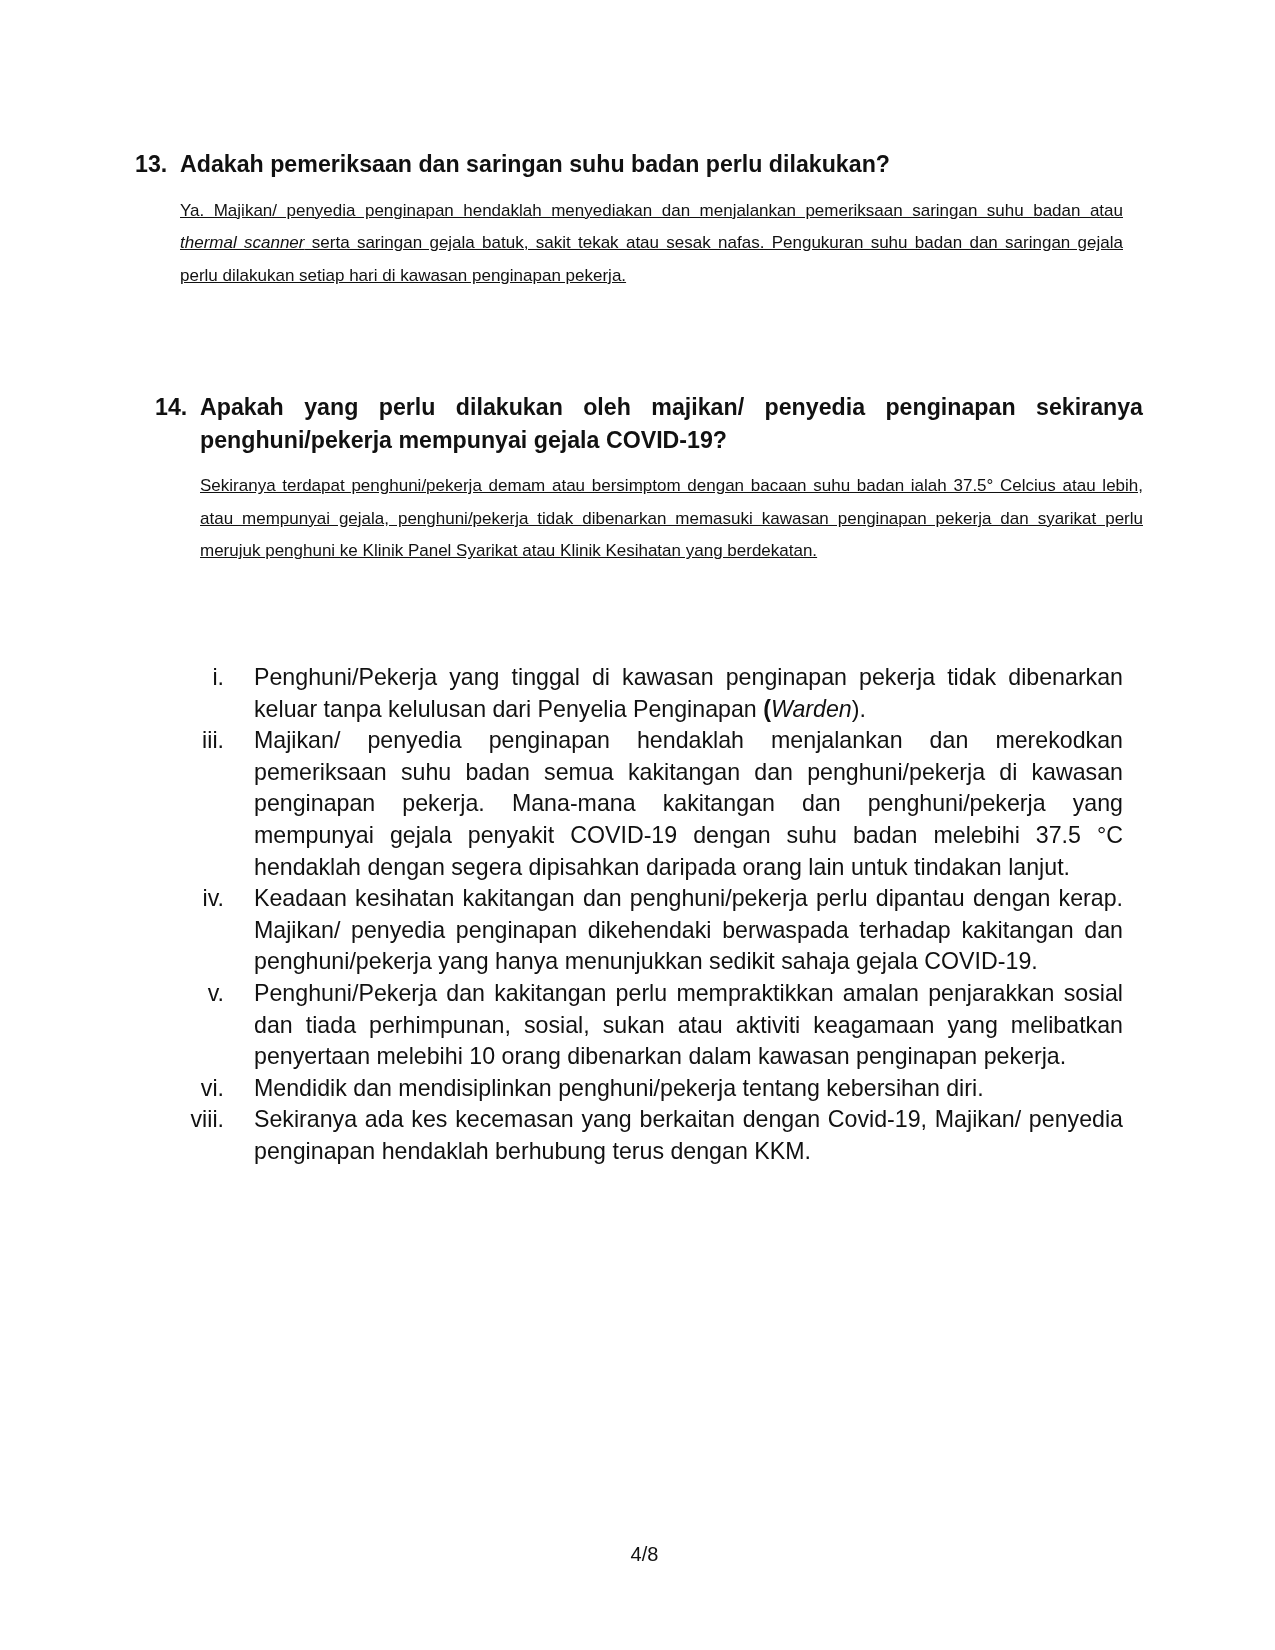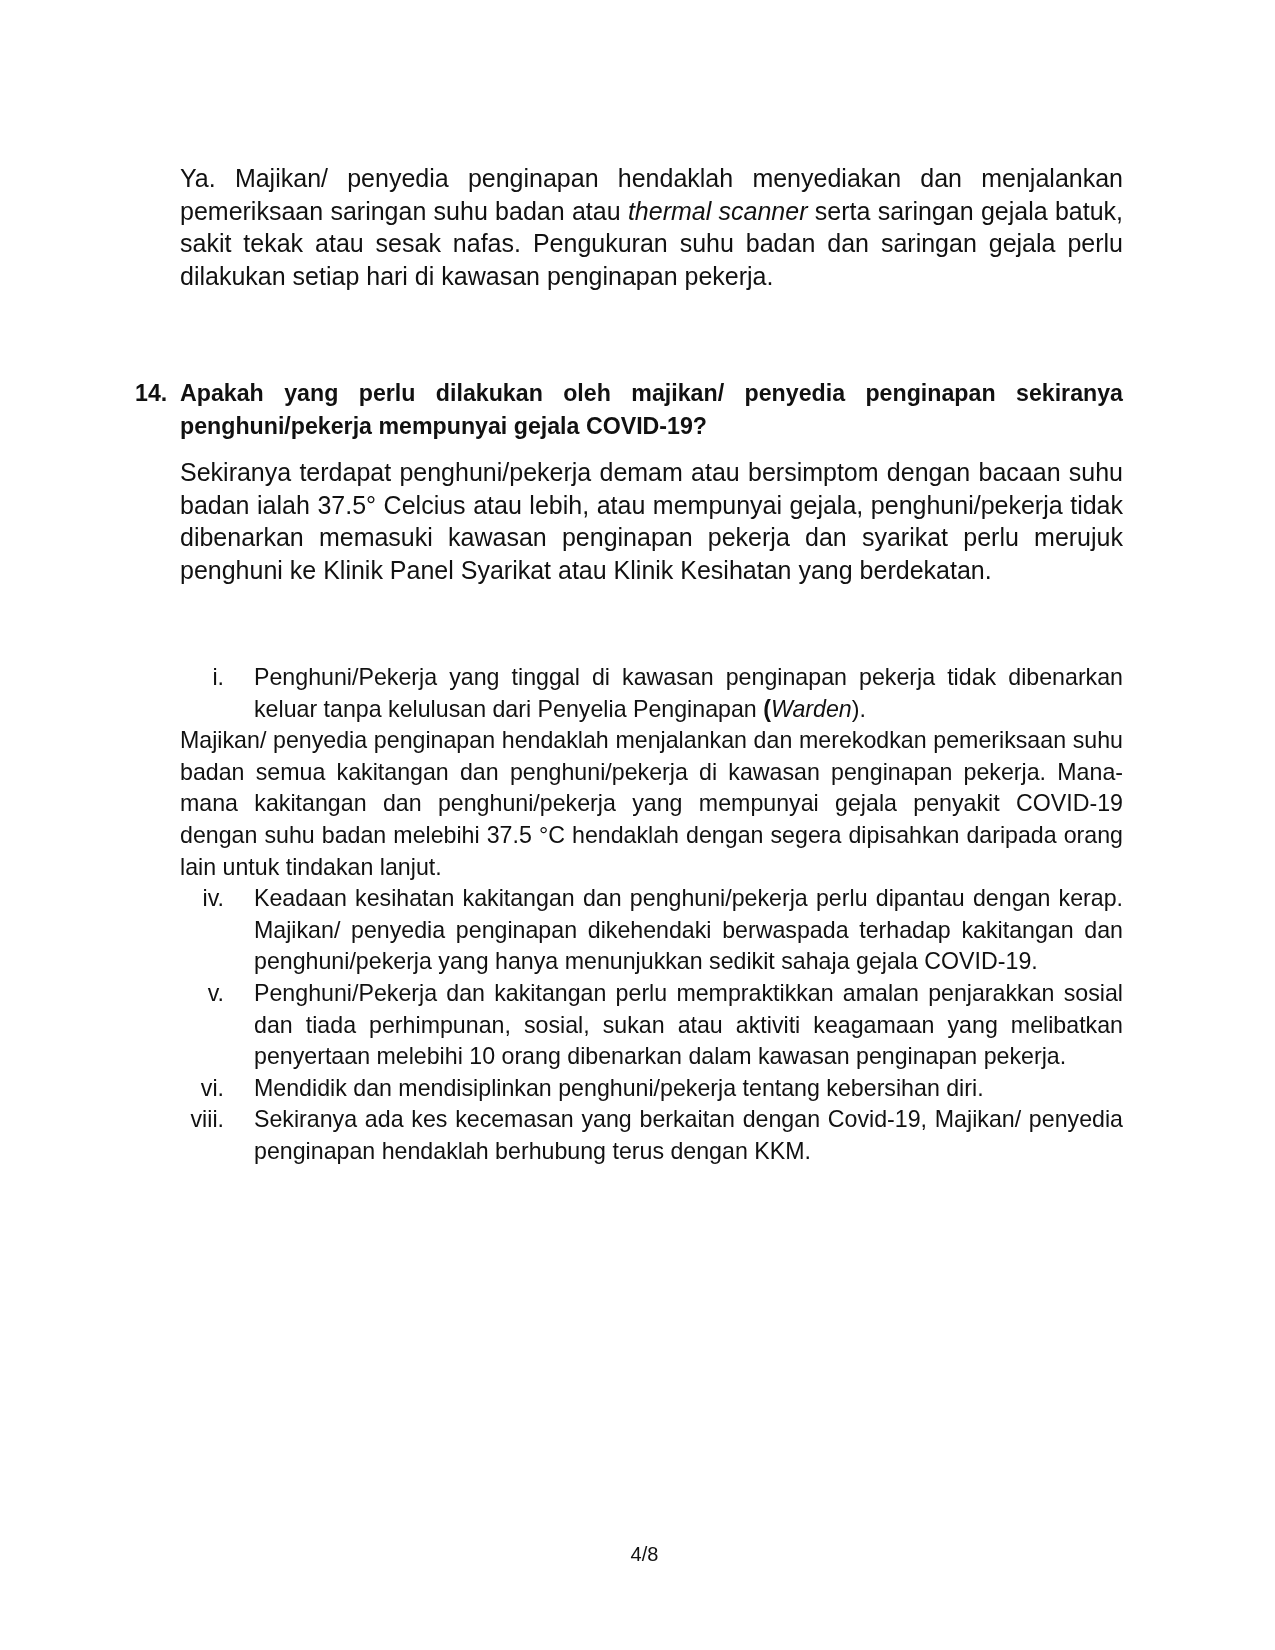--- a/index.html
+++ b/index.html
@@ -5,55 +5,60 @@
   html, body { margin: 0; padding: 0; background: #ffffff; }
   body {
     width: 1275px; height: 1650px; position: relative; overflow: hidden;
     font-family: "Liberation Sans", sans-serif; color: #111111;
   }
   .page { position: absolute; left: 0; top: 0; width: 1275px; height: 1650px; }
   .q { position: absolute; left: 135px; width: 988px; }
   .q-head { display: flex; font-weight: bold; font-size: 23.2px; line-height: 32.6px; }
   .q-num { width: 45px; flex: 0 0 45px; }
   .q-title { flex: 1; text-align: justify; text-align-last: left; }
-  .q-body { margin-left: 45px; margin-top: 14px; font-size: 25px; line-height: 32.6px;
-            text-align: justify; text-align-last: left; }
+  .q-body { margin-left: 45px; margin-top: 14px; font-size: 17px; line-height: 32.6px;
+            text-align: justify; text-align-last: left; text-decoration: underline; }
   .q-body i { font-style: italic; }
   .list { margin: 0; padding: 0; list-style: none; }
   .li { display: flex; font-size: 23.2px; line-height: 31.6px; }
   .li-mark { width: 74px; flex: 0 0 74px; text-align: right; padding-right: 30px; box-sizing: border-box; }
   .li-text { flex: 1; text-align: justify; text-align-last: left; }
   .pagenum { position: absolute; top: 1543px; left: 0; width: 1275px; text-align: center;
              font-family: "Liberation Sans", sans-serif; font-size: 20px; color: #111; padding-left: 7px; }
 </style>
 </head>
 <body>
 
 <div class="page">
 
   <section class="q" style="top:148px;">
+    <div class="q-head">
+      <span class="q-num">13.</span>
+      <span class="q-title">Adakah pemeriksaan dan saringan suhu badan perlu dilakukan?</span>
+    </div>
     <div class="q-body"><span>Ya. Majikan/ penyedia penginapan hendaklah menyediakan dan menjalankan pemeriksaan saringan suhu badan atau </span><i>thermal scanner</i><span> serta saringan gejala batuk, sakit tekak atau sesak nafas.  Pengukuran suhu badan dan saringan gejala perlu dilakukan setiap hari di kawasan penginapan pekerja.</span></div>
   </section>
 
-  <section class="q" style="top:377px;">
+  <section class="q" style="top:391px;margin-left:20px;">
     <div class="q-head">
       <span class="q-num">14.</span>
       <span class="q-title">Apakah yang perlu dilakukan oleh majikan/ penyedia penginapan sekiranya penghuni/pekerja mempunyai gejala COVID-19?</span>
     </div>
     <div class="q-body">Sekiranya terdapat penghuni/pekerja demam atau bersimptom dengan bacaan suhu badan ialah 37.5° Celcius atau lebih, atau mempunyai gejala, penghuni/pekerja tidak dibenarkan memasuki kawasan penginapan pekerja dan syarikat perlu merujuk penghuni ke Klinik Panel Syarikat atau Klinik Kesihatan yang berdekatan.</div>
   </section>
 
   <section class="q" style="top:642px;">
     <div style="margin-left:45px; margin-top:20px;">
       <ul class="list">
         <li class="li">
           <span class="li-mark">i.</span>
           <span class="li-text"><span>Penghuni/Pekerja yang tinggal di kawasan penginapan pekerja tidak dibenarkan keluar tanpa kelulusan dari Penyelia Penginapan </span><b>(</b><i>Warden</i><span>).</span></span>
         </li>
         <li class="li">
+          <span class="li-mark">iii.</span>
           <span class="li-text">Majikan/ penyedia penginapan hendaklah menjalankan dan merekodkan pemeriksaan suhu badan semua kakitangan dan penghuni/pekerja di kawasan penginapan pekerja.  Mana-mana kakitangan dan penghuni/pekerja yang mempunyai gejala penyakit COVID-19 dengan suhu badan melebihi 37.5 °C hendaklah dengan segera dipisahkan daripada orang lain untuk tindakan lanjut.</span>
         </li>
         <li class="li">
           <span class="li-mark">iv.</span>
           <span class="li-text">Keadaan kesihatan kakitangan dan penghuni/pekerja perlu dipantau dengan kerap.  Majikan/ penyedia penginapan dikehendaki berwaspada terhadap kakitangan dan penghuni/pekerja yang hanya menunjukkan sedikit sahaja gejala COVID-19.</span>
         </li>
         <li class="li">
           <span class="li-mark">v.</span>
           <span class="li-text">Penghuni/Pekerja dan kakitangan perlu mempraktikkan amalan penjarakkan sosial dan tiada perhimpunan, sosial, sukan atau aktiviti keagamaan yang melibatkan penyertaan melebihi 10 orang dibenarkan dalam kawasan penginapan pekerja.</span>
         </li>

